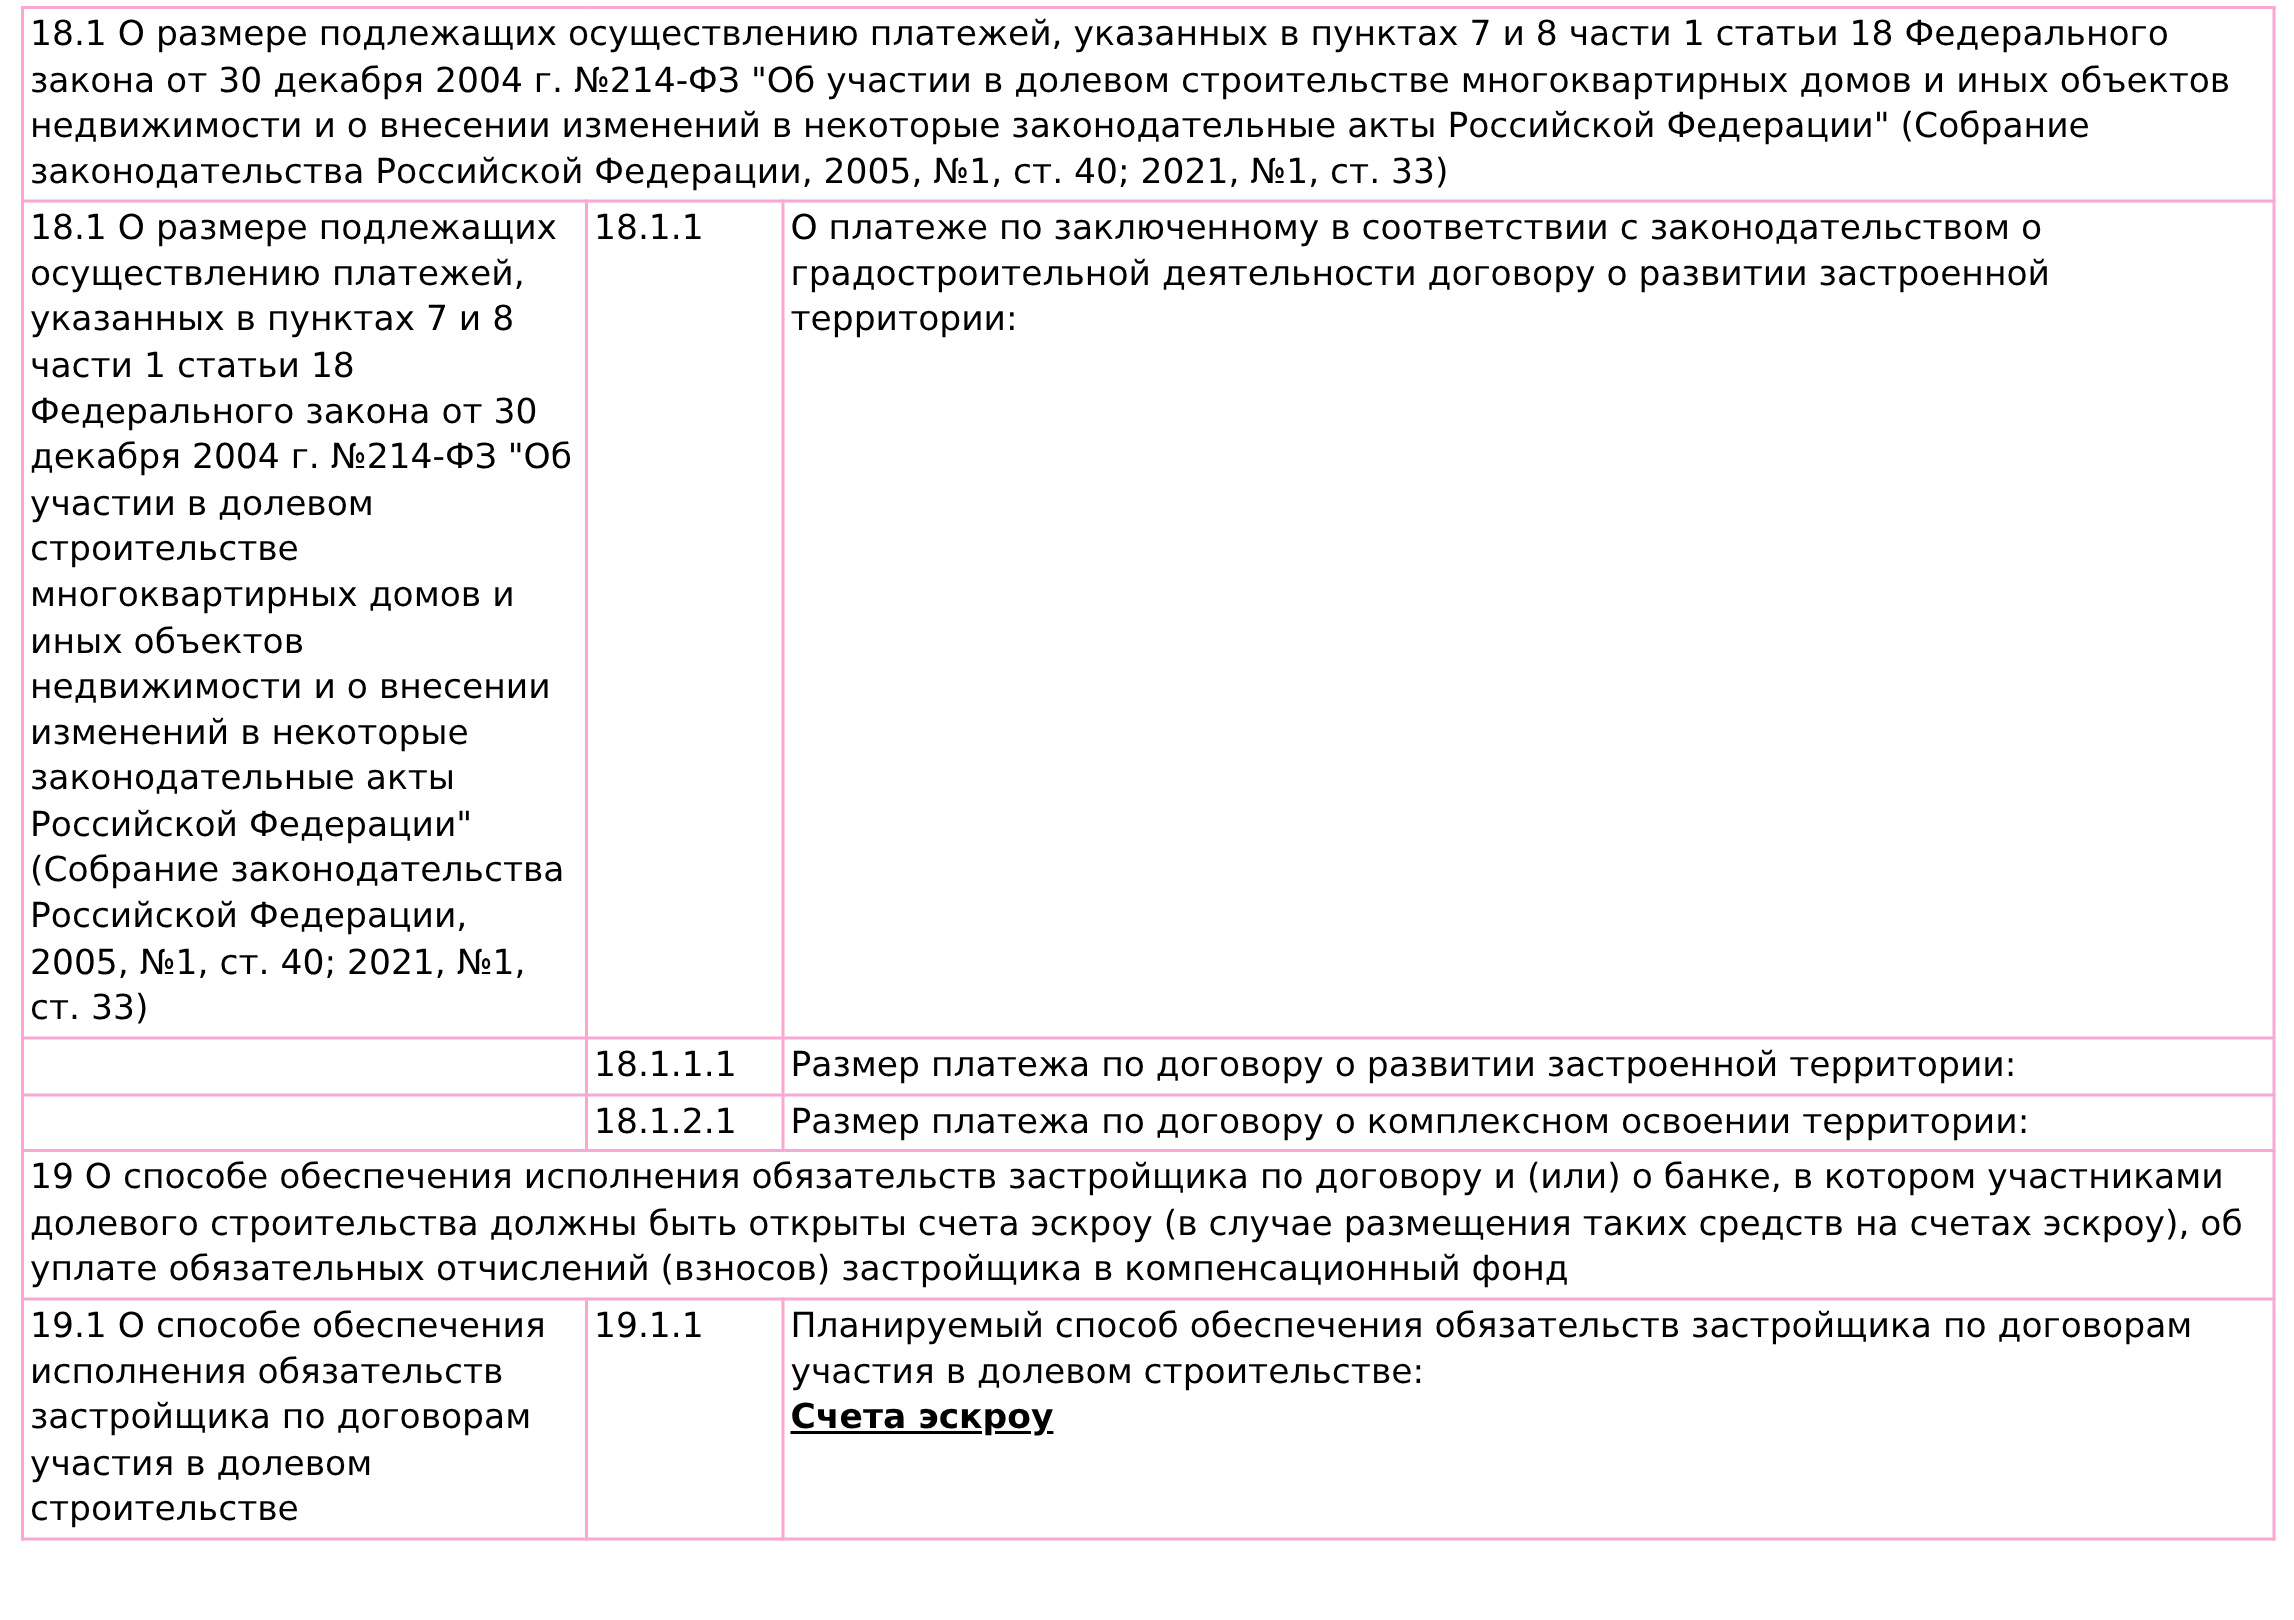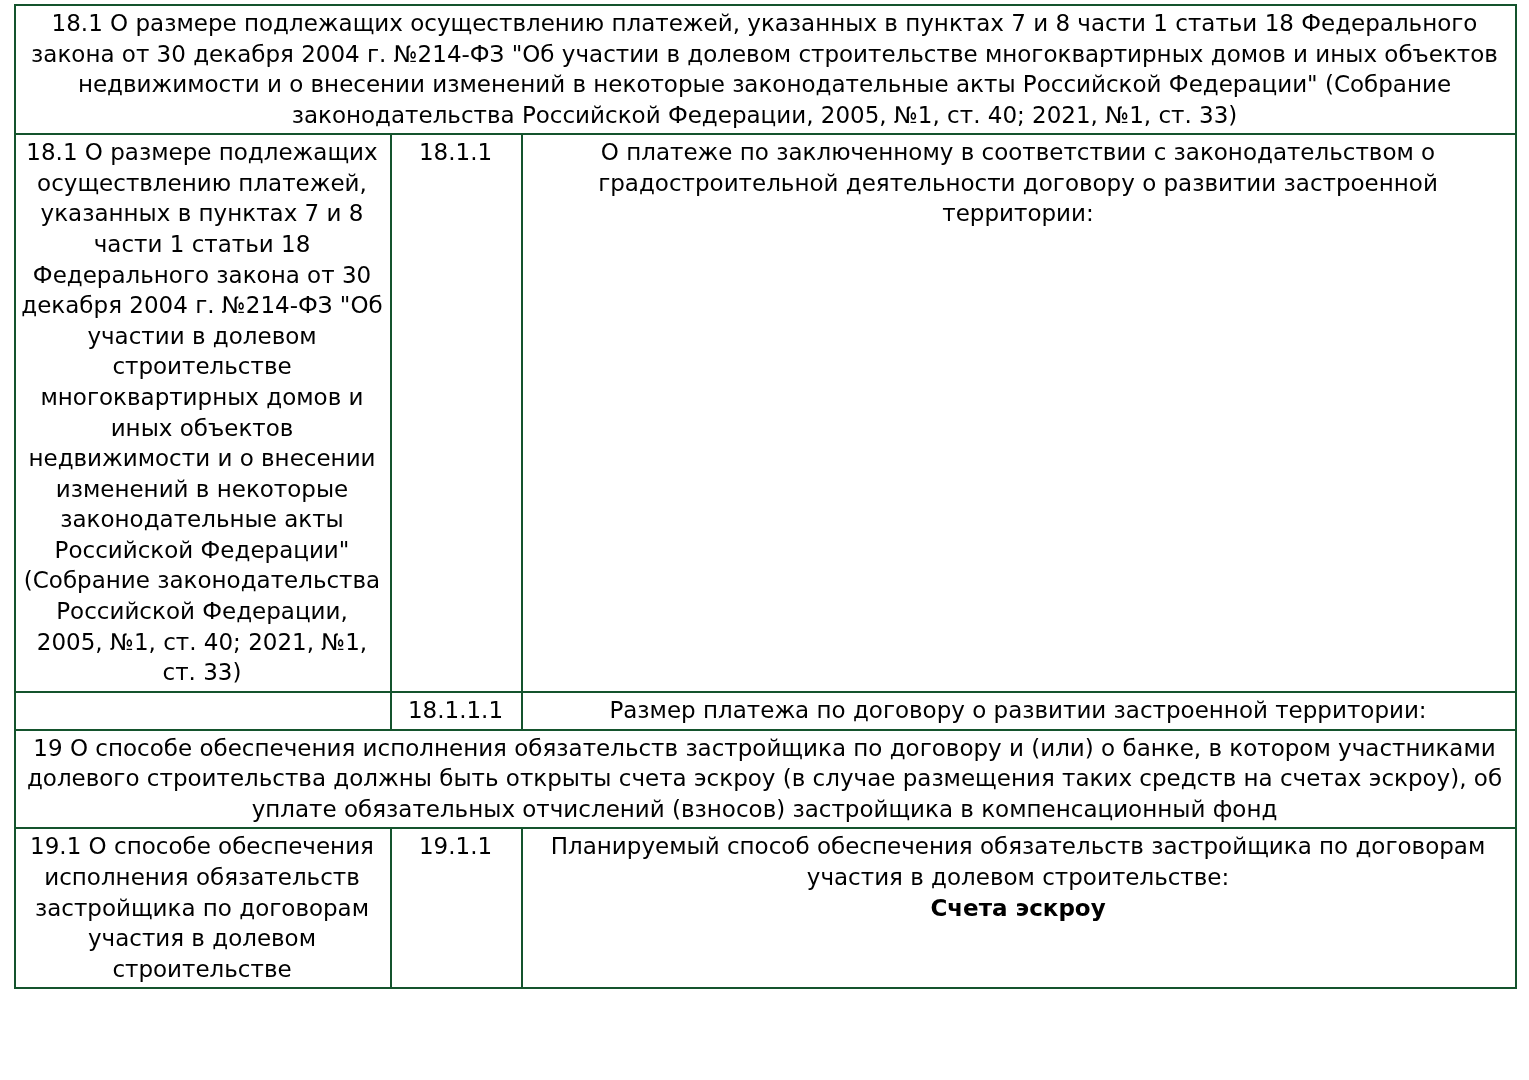--- a/index.html
+++ b/index.html
@@ -14,35 +14,34 @@
   }
   .page {
     padding: 4px 13px 0 14px;
   }
   table.decl {
     border-collapse: collapse;
     width: 1501px;
     table-layout: fixed;
   }
   table.decl td {
-    border: 2px solid #14532d;
+    border: 2px solid #f9a8d4;
     padding: 2px 6px 3px 4px;
     font-size: 23px;
     line-height: 1.33;
     vertical-align: top;
     word-wrap: break-word;
-    text-align: center;
   }
   col.c1 { width: 376px; }
   col.c2 { width: 131px; }
   col.c3 { width: 994px; }
   td.code { vertical-align: middle; }
   td.answer { vertical-align: middle; border-radius: 30px; }
   td.header-span { vertical-align: top; }
-  .bold-value { font-weight: bold; }
+  .bold-value { font-weight: bold; text-decoration: underline; }
   tr.short-row-1 { height: 38px; }
   tr.short-row-2 { height: 62px; }
   tr.short-row-3 { height: 36px; }
 </style>
 </head>
 <body>
 
 <div class="page">
   <table class="decl">
     <colgroup>
@@ -62,20 +61,25 @@
       <td class="answer">О платеже по заключенному в соответствии с законодательством о градостроительной деятельности договору о развитии застроенной территории:</td>
     </tr>
 
     <tr class="short-row-1">
       <td></td>
       <td class="code">18.1.1.1</td>
       <td class="answer">Размер платежа по договору о развитии застроенной территории:</td>
     </tr>
 
 
+    <tr class="short-row-3">
+      <td></td>
+      <td class="code">18.1.2.1</td>
+      <td class="answer">Размер платежа по договору о комплексном освоении территории:</td>
+    </tr>
 
     <tr>
       <td colspan="3" class="header-span">19 О способе обеспечения исполнения обязательств застройщика по договору и (или) о банке, в котором участниками долевого строительства должны быть открыты счета эскроу (в случае размещения таких средств на счетах эскроу), об уплате обязательных отчислений (взносов) застройщика в компенсационный фонд</td>
     </tr>
 
     <tr>
       <td>19.1 О способе обеспечения исполнения обязательств застройщика по договорам участия в долевом строительстве</td>
       <td class="code">19.1.1</td>
       <td class="answer">
         <div>Планируемый способ обеспечения обязательств застройщика по договорам участия в долевом строительстве:</div>

